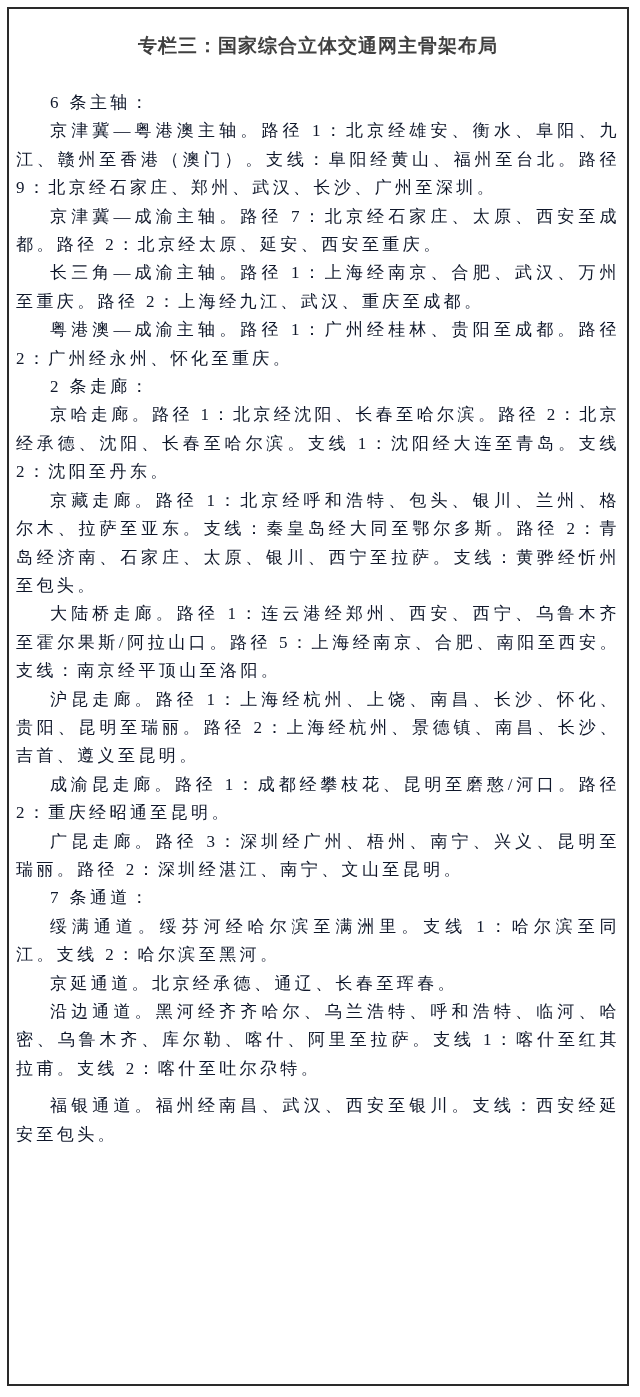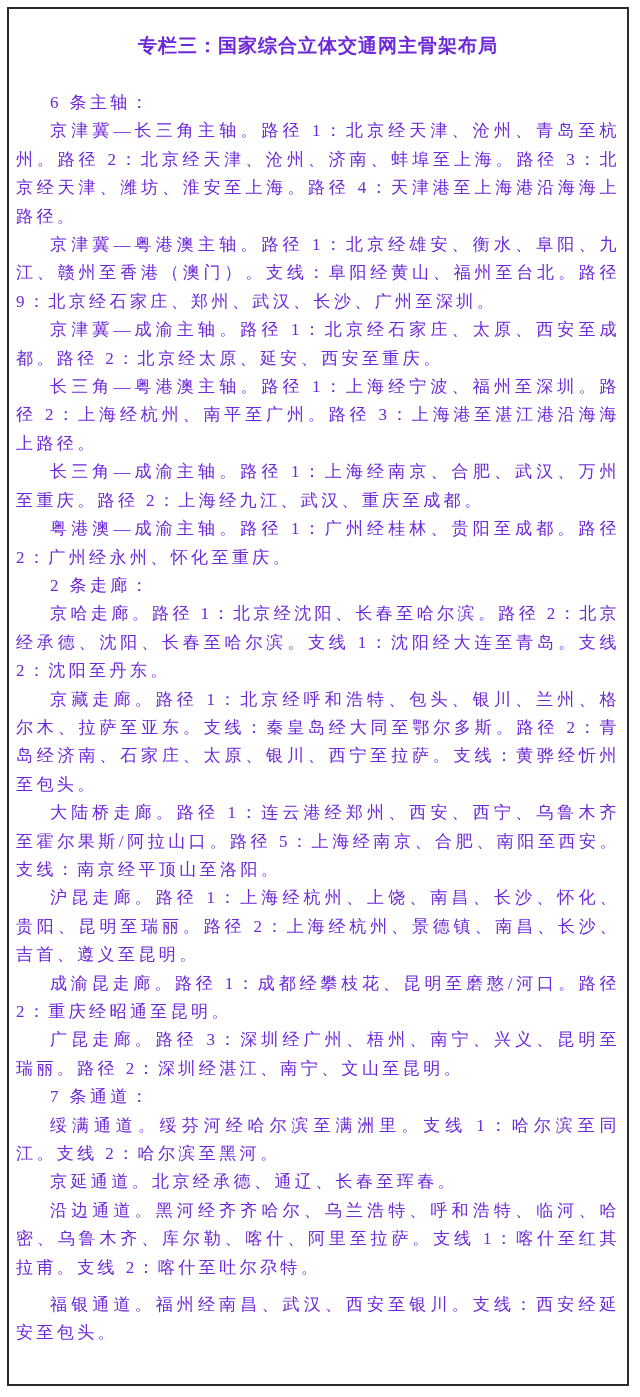--- a/index.html
+++ b/index.html
@@ -22,46 +22,44 @@
     box-sizing: border-box;
     padding: 24px 7px 14px 7px;
   }
   .doc-title {
     margin: 0 0 30px 0;
     text-align: center;
     font-family: "Liberation Sans", "DejaVu Sans", sans-serif;
     font-weight: bold;
     font-size: 19px;
     letter-spacing: 1px;
-    color: #6d28d9;
+    color: #404040;
   }
   .para {
     margin: 0;
     font-size: 17px;
     line-height: 28.4px;
     letter-spacing: 3.4px;
     text-align: justify;
     text-justify: inter-character;
     text-indent: 2em;
-    color: #6d28d9;
+    color: #0f172a;
   }
   .para.gap { margin-top: 9px; }
 </style>
 </head>
 <body>
 
 <div class="page">
   <div class="frame">
     <h1 class="doc-title">专栏三：国家综合立体交通网主骨架布局</h1>
     <div>
         <p class="para">6 条主轴：</p>
-        <p class="para">京津冀—长三角主轴。路径 1：北京经天津、沧州、青岛至杭州。路径 2：北京经天津、沧州、济南、蚌埠至上海。路径 3：北京经天津、潍坊、淮安至上海。路径 4：天津港至上海港沿海海上路径。</p>
         <p class="para">京津冀—粤港澳主轴。路径 1：北京经雄安、衡水、阜阳、九江、赣州至香港（澳门）。支线：阜阳经黄山、福州至台北。路径 9：北京经石家庄、郑州、武汉、长沙、广州至深圳。</p>
-        <p class="para">京津冀—成渝主轴。路径 1：北京经石家庄、太原、西安至成都。路径 2：北京经太原、延安、西安至重庆。</p>
-        <p class="para">长三角—粤港澳主轴。路径 1：上海经宁波、福州至深圳。路径 2：上海经杭州、南平至广州。路径 3：上海港至湛江港沿海海上路径。</p>
+        <p class="para">京津冀—成渝主轴。路径 7：北京经石家庄、太原、西安至成都。路径 2：北京经太原、延安、西安至重庆。</p>
         <p class="para">长三角—成渝主轴。路径 1：上海经南京、合肥、武汉、万州至重庆。路径 2：上海经九江、武汉、重庆至成都。</p>
         <p class="para">粤港澳—成渝主轴。路径 1：广州经桂林、贵阳至成都。路径 2：广州经永州、怀化至重庆。</p>
         <p class="para">2 条走廊：</p>
         <p class="para">京哈走廊。路径 1：北京经沈阳、长春至哈尔滨。路径 2：北京经承德、沈阳、长春至哈尔滨。支线 1：沈阳经大连至青岛。支线 2：沈阳至丹东。</p>
         <p class="para">京藏走廊。路径 1：北京经呼和浩特、包头、银川、兰州、格尔木、拉萨至亚东。支线：秦皇岛经大同至鄂尔多斯。路径 2：青岛经济南、石家庄、太原、银川、西宁至拉萨。支线：黄骅经忻州至包头。</p>
         <p class="para">大陆桥走廊。路径 1：连云港经郑州、西安、西宁、乌鲁木齐至霍尔果斯/阿拉山口。路径 5：上海经南京、合肥、南阳至西安。支线：南京经平顶山至洛阳。</p>
         <p class="para">沪昆走廊。路径 1：上海经杭州、上饶、南昌、长沙、怀化、贵阳、昆明至瑞丽。路径 2：上海经杭州、景德镇、南昌、长沙、吉首、遵义至昆明。</p>
         <p class="para">成渝昆走廊。路径 1：成都经攀枝花、昆明至磨憨/河口。路径 2：重庆经昭通至昆明。</p>
         <p class="para">广昆走廊。路径 3：深圳经广州、梧州、南宁、兴义、昆明至瑞丽。路径 2：深圳经湛江、南宁、文山至昆明。</p>
         <p class="para">7 条通道：</p>

